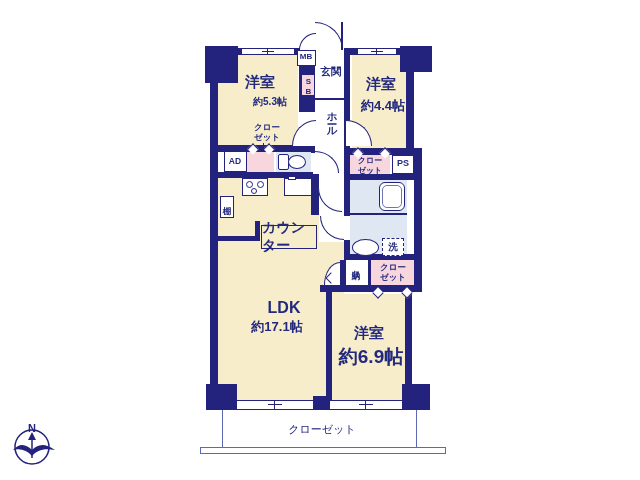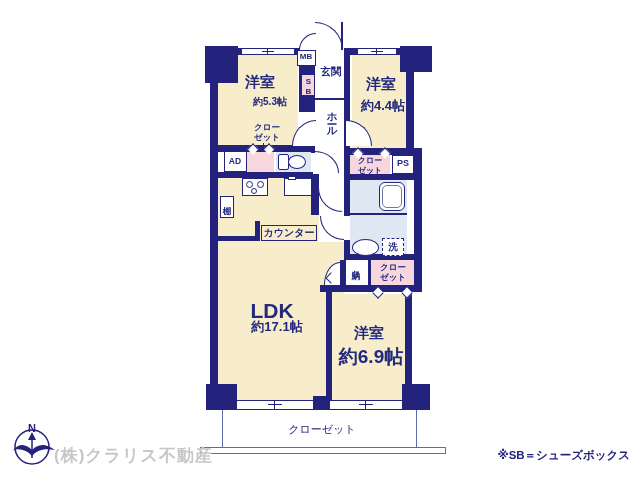--- a/index.html
+++ b/index.html
@@ -124,21 +124,21 @@
 
   <div class="fix" style="left:242px;top:178px;width:26px;height:18px"></div>
   <div class="circ" style="left:246px;top:181px;width:7px;height:7px"></div>
   <div class="circ" style="left:257px;top:181px;width:7px;height:7px"></div>
   <div class="circ" style="left:251px;top:188px;width:6px;height:6px"></div>
   <div class="fix" style="left:284px;top:178px;width:28px;height:18px"></div>
   <div class="abs" style="left:288px;top:176px;width:8px;height:4px;background:#fff;border:1.2px solid #23237d;box-sizing:border-box"></div>
 
   <div class="wall" style="left:218px;top:236px;width:42px;height:5px"></div>
   <div class="wall" style="left:255px;top:221px;width:5px;height:20px"></div>
-  <div class="cbox" style="left:261px;top:225px;width:56px;height:16px;font-size:10px">カウンター</div>
+  <div class="cbox" style="left:261px;top:225px;width:56px;height:24px;font-size:14px">カウンター</div>
 
   <div class="fix" style="left:278px;top:154px;width:11px;height:16px;border-radius:2px"></div>
   <div class="circ" style="left:288px;top:155px;width:18px;height:14px"></div>
 
   <div class="fix" style="left:379px;top:182px;width:26px;height:29px;border-radius:6px"></div>
   <div class="abs" style="left:382px;top:185px;width:20px;height:23px;border:1.1px solid #6a77b5;border-radius:5px;box-sizing:border-box"></div>
   <div class="circ" style="left:352px;top:239px;width:27px;height:17px"></div>
   <div class="dash" style="left:382px;top:238px;width:22px;height:18px"></div>
   <div class="t" style="left:393px;top:242px;font-size:9.5px">洗</div>
 
@@ -148,21 +148,21 @@
   <div class="chev up" style="left:381px;top:149px"></div>
   <div class="chev down" style="left:374px;top:289px"></div>
   <div class="chev down" style="left:403px;top:289px"></div>
 
   <div class="t" style="left:260px;top:74px;font-size:15px">洋室</div>
   <div class="t" style="left:270px;top:96px;font-size:10px">約5.3帖</div>
 
   <div class="t" style="left:381px;top:76px;font-size:15px">洋室</div>
   <div class="t" style="left:383px;top:99px;font-size:13px">約4.4帖</div>
 
-  <div class="t" style="left:272px;top:299px;font-size:21px">LDK</div>
+  <div class="t" style="left:284px;top:299px;font-size:16px">LDK</div>
   <div class="t" style="left:277px;top:320px;font-size:13px">約17.1帖</div>
 
   <div class="t" style="left:369px;top:325px;font-size:15px">洋室</div>
   <div class="t" style="left:371px;top:347px;font-size:19px">約6.9帖</div>
 
   <div class="t" style="left:331px;top:66px;font-size:10.5px">玄関</div>
   <div class="vt" style="left:327px;top:105px;font-size:10.5px">ホール</div>
 
   <div class="small2" style="left:267px;top:122px;width:32px;font-size:8.5px">クローゼット</div>
   <div class="thin" style="left:263px;top:143px;width:1.2px;height:9px"></div>
@@ -176,16 +176,14 @@
   <div class="t" style="left:322px;top:423px;font-size:11px;font-weight:normal;color:#23237d">クローゼット</div>
 
   <svg class="abs" style="left:10px;top:420px" width="48" height="50" viewBox="0 0 48 50">
     <text x="22" y="12" text-anchor="middle" font-size="11" font-weight="bold" fill="#23237d">N</text>
     <circle cx="22" cy="27" r="17" fill="none" stroke="#23237d" stroke-width="1.5"></circle>
     <line x1="22" y1="16" x2="22" y2="38" stroke="#23237d" stroke-width="1.5"></line>
     <polygon points="18,20 22,12 26,20" fill="#23237d"></polygon>
     <path d="M3,30 C10,22 17,25 22,30 C27,25 34,22 45,30 C34,28 27,30 22,36 C17,30 10,28 3,30 Z" fill="#23237d"></path>
   </svg>
 
-  <div class="watermark" style="left:54px;top:444px;font-size:17px">(株)クラリス不動産</div>
-  <div class="note" style="right:10px;top:448px;position:absolute;font-size:11.5px">※SB＝シューズボックス</div>
 
 </div>
 
 </body></html>

